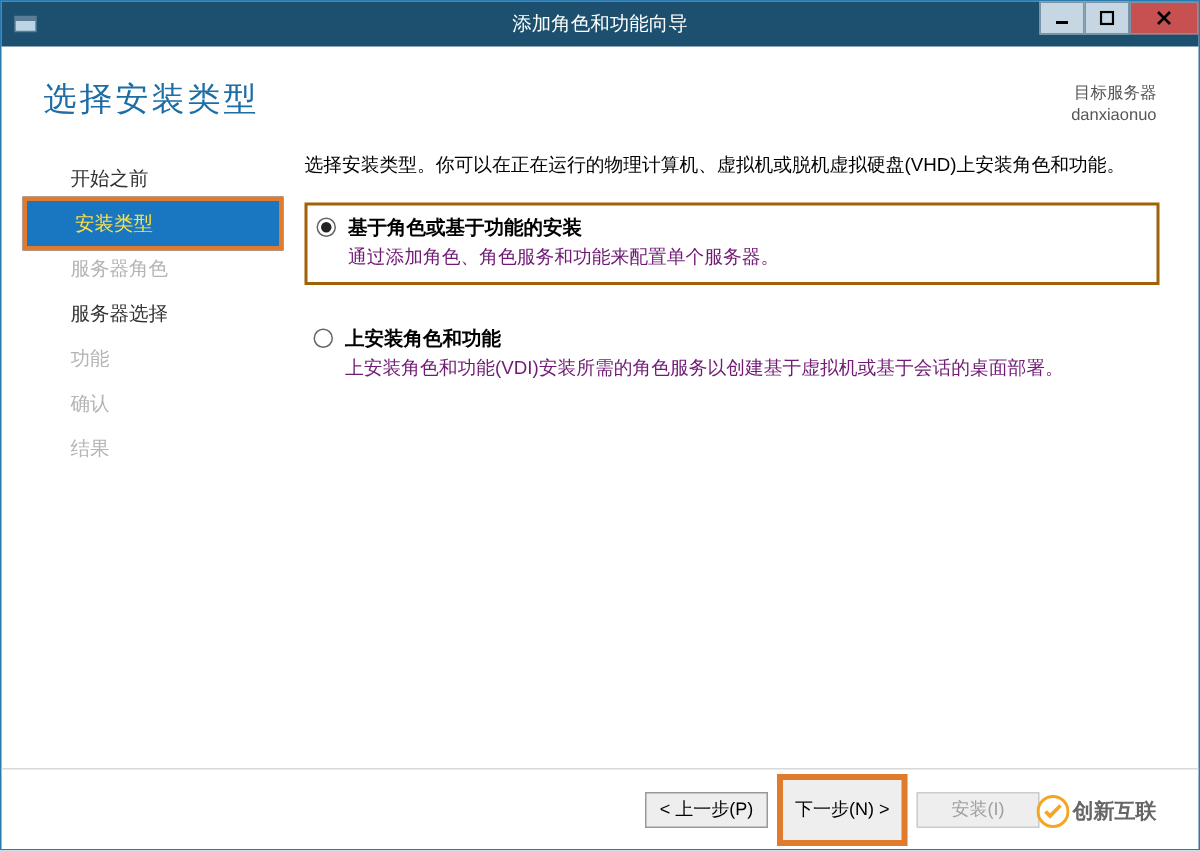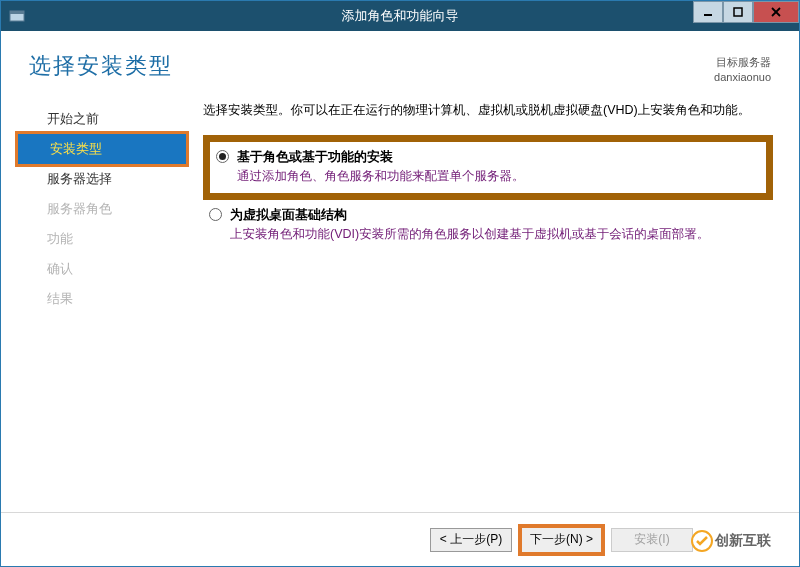--- a/index.html
+++ b/index.html
@@ -117,23 +117,23 @@
   .content {
     flex: 1;
     padding: 2px 20px 0 6px;
   }
   .instruction {
     font-size: 12.5px;
     color: #000000;
     margin-bottom: 16px;
   }
   .option-highlight {
-    border: 7px solid #a16207;
+    border: 2px solid #a16207;
     padding: 6px 6px 8px 6px;
-    margin-bottom: 0;
+    margin-bottom: 21px;
   }
   .option-row {
     display: flex;
     align-items: flex-start;
   }
   .radio {
     width: 13px; height: 13px;
     border: 1px solid #666;
     border-radius: 50%;
     margin-top: 2px;
@@ -180,21 +180,21 @@
     padding: 0 8px;
     cursor: pointer;
   }
   .wiz-btn.disabled {
     color: #a0a0a0;
     border-color:#ccc;
     cursor: default;
   }
   .wiz-btn.highlight {
     border: 4px solid #e07a2c;
-    height: 32px;
+    height: 48px;
   }
   .watermark {
     position: absolute;
     right: 28px;
     bottom: 14px;
     display: flex;
     align-items: center;
     font-size: 14px;
     color: #666;
     pointer-events: none;
@@ -243,22 +243,22 @@
         <div>目标服务器</div>
         <div>danxiaonuo</div>
       </div>
     </div>
 
     <div class="main-row">
 
       <div class="sidebar">
         <div class="sidebar-item"><span>开始之前</span></div>
         <div class="sidebar-item selected"><span>安装类型</span></div>
+        <div class="sidebar-item disabled"><span>服务器角色</span></div>
         <div class="sidebar-item"><span>服务器选择</span></div>
-        <div class="sidebar-item disabled"><span>服务器角色</span></div>
         <div class="sidebar-item disabled"><span>功能</span></div>
         <div class="sidebar-item disabled"><span>确认</span></div>
         <div class="sidebar-item disabled"><span>结果</span></div>
       </div>
 
       <div class="content">
         <div class="instruction">选择安装类型。你可以在正在运行的物理计算机、虚拟机或脱机虚拟硬盘(VHD)上安装角色和功能。</div>
 
         <div class="option-highlight">
           <div class="option-row">
@@ -267,21 +267,21 @@
               <div class="option-title">基于角色或基于功能的安装</div>
               <div class="option-desc">通过添加角色、角色服务和功能来配置单个服务器。</div>
             </div>
           </div>
         </div>
 
         <div class="option-block2">
           <div class="option-row">
             <span class="radio"></span>
             <div>
-              <div class="option-title">为虚拟桌面基础结构</div>
+              <div class="option-title">上安装角色和功能</div>
               <div class="option-desc">上安装角色和功能(VDI)安装所需的角色服务以创建基于虚拟机或基于会话的桌面部署。</div>
             </div>
           </div>
         </div>
       </div>
 
     </div>
 
     <div class="footer">
       <button class="wiz-btn">&lt; 上一步(P)</button>

